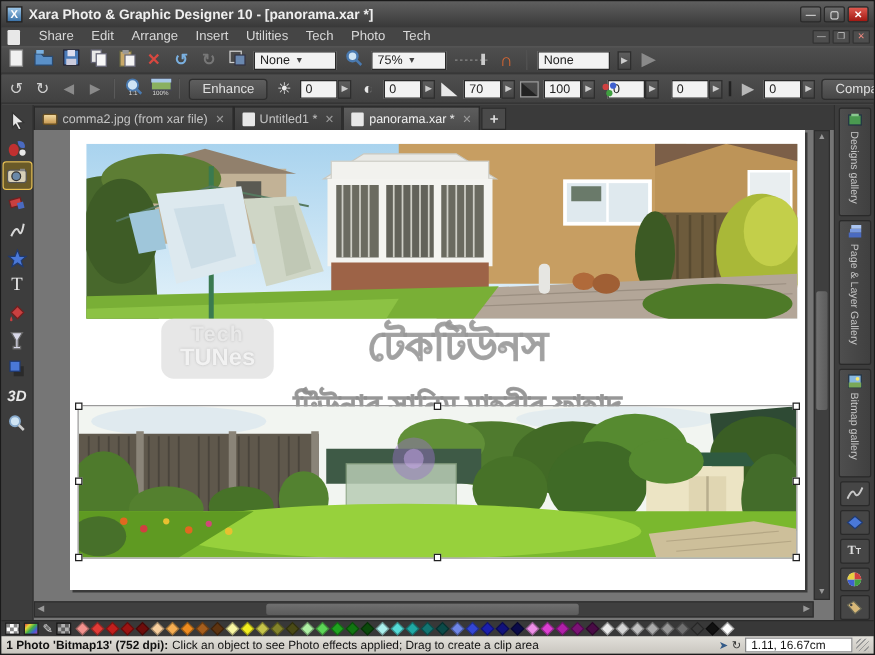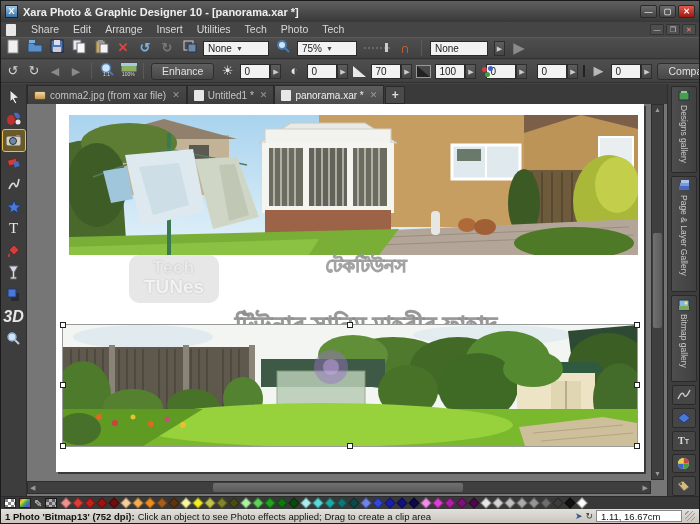--- a/index.html
+++ b/index.html
@@ -64,21 +64,21 @@
   
   .canvas{position:absolute;left:26px;top:103px;right:32px;bottom:27px;background:#767676;overflow:hidden;}
   .page{position:absolute;left:29px;top:0;width:588px;height:368px;background:#fff;box-shadow:2px 2px 0 #3a3a3a;}
   .photo{position:absolute;}
   .photo svg{display:block;width:100%;height:100%;}
 
   .wm{position:absolute;text-align:center;color:#aaa;}
   .wm-logo{position:absolute;left:73px;top:151px;width:90px;height:48px;background:rgba(225,225,225,.8);border-radius:10px;color:#fdfdfd;text-align:center;font-weight:bold;line-height:1.05;padding-top:4px;text-shadow:0 0 2px #bbb;}
   .wm-logo .t1{font-size:17px;letter-spacing:1px;color:#e9e9e9;}
   .wm-logo .t2{font-size:19px;color:#f2f2f2;}
-  .wm1{left:120px;top:148px;width:380px;font-size:18px;font-weight:bold;color:rgba(185,185,185,.7);-webkit-text-stroke:1px rgba(150,150,150,.8);}
+  .wm1{left:120px;top:148px;width:380px;font-size:32px;font-weight:bold;color:rgba(185,185,185,.7);-webkit-text-stroke:1px rgba(150,150,150,.8);}
   .wm2{left:120px;top:182px;width:380px;font-size:16px;color:rgba(120,120,120,.8);}
   .wm3{left:30px;top:203px;width:560px;font-size:23px;font-weight:bold;color:rgba(175,175,175,.75);-webkit-text-stroke:1px rgba(140,140,140,.8);}
   .wm4{left:120px;top:231px;width:380px;font-size:15px;color:rgba(120,120,120,.8);}
 
   .handle{position:absolute;width:6px;height:6px;background:#fff;border:1px solid #222;}
 
   
   .vscroll{position:absolute;right:3px;top:0;width:13px;bottom:16px;background:#3f3f3f;border:1px solid #2e2e2e;}
   .vthumb{position:absolute;left:1px;right:1px;top:128px;height:95px;background:linear-gradient(90deg,#707070,#5c5c5c);border-radius:2px;}
   .vscroll .sarr{position:absolute;left:0;right:0;text-align:center;color:#999;font-size:7px;height:10px;line-height:10px;}
@@ -323,21 +323,21 @@
           <path d="M2,1 h9 l-3.5,6 v5 h2 v2 h-6 v-2 h2 v-5 Z" fill="#d8d8e8" stroke="#666"></path>
         </svg>
       </div>
     <div class="tool">
       <svg width="15" height="14">
           <rect x="5" y="5" width="8" height="8" fill="#2a2a2a"></rect>
           <rect x="2" y="1" width="8" height="8" fill="#4a78d8" stroke="#203a70"></rect>
         </svg>
       </div>
     <div class="tool">
-      <span style="color:#e8e8e8;font-size:16px;font-weight:bold;font-style:italic;">3D</span>
+      <span style="color:#e8e8e8;font-size:12px;font-weight:bold;font-style:italic;">3D</span>
       </div>
     <div class="tool">
       <svg width="15" height="15">
           <circle cx="6" cy="6" r="4" fill="#cfe4f4" stroke="#88aACC" stroke-width="1.5"></circle>
           <line x1="9" y1="9" x2="13" y2="13" stroke="#ccc" stroke-width="2"></line>
         </svg>
       </div>
   </div>
 
   <div class="rightstrip">

